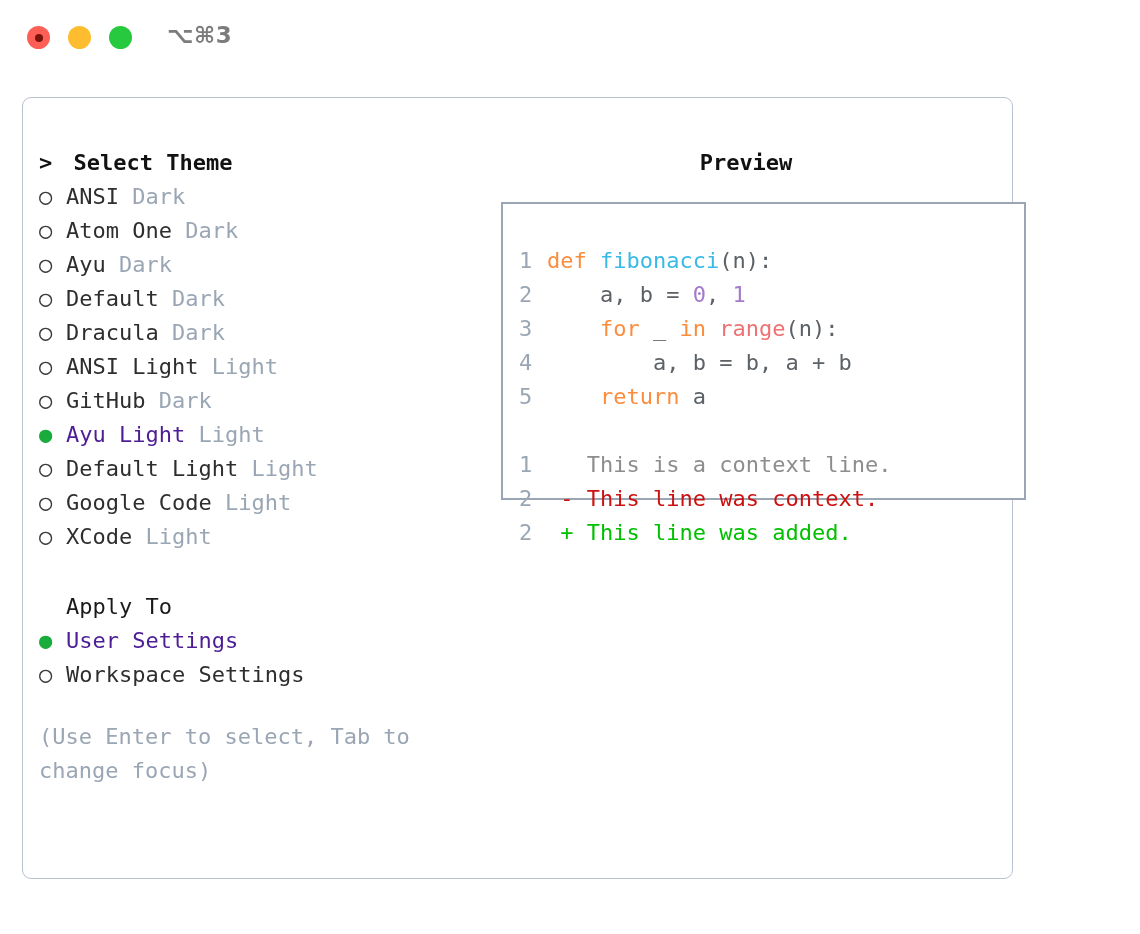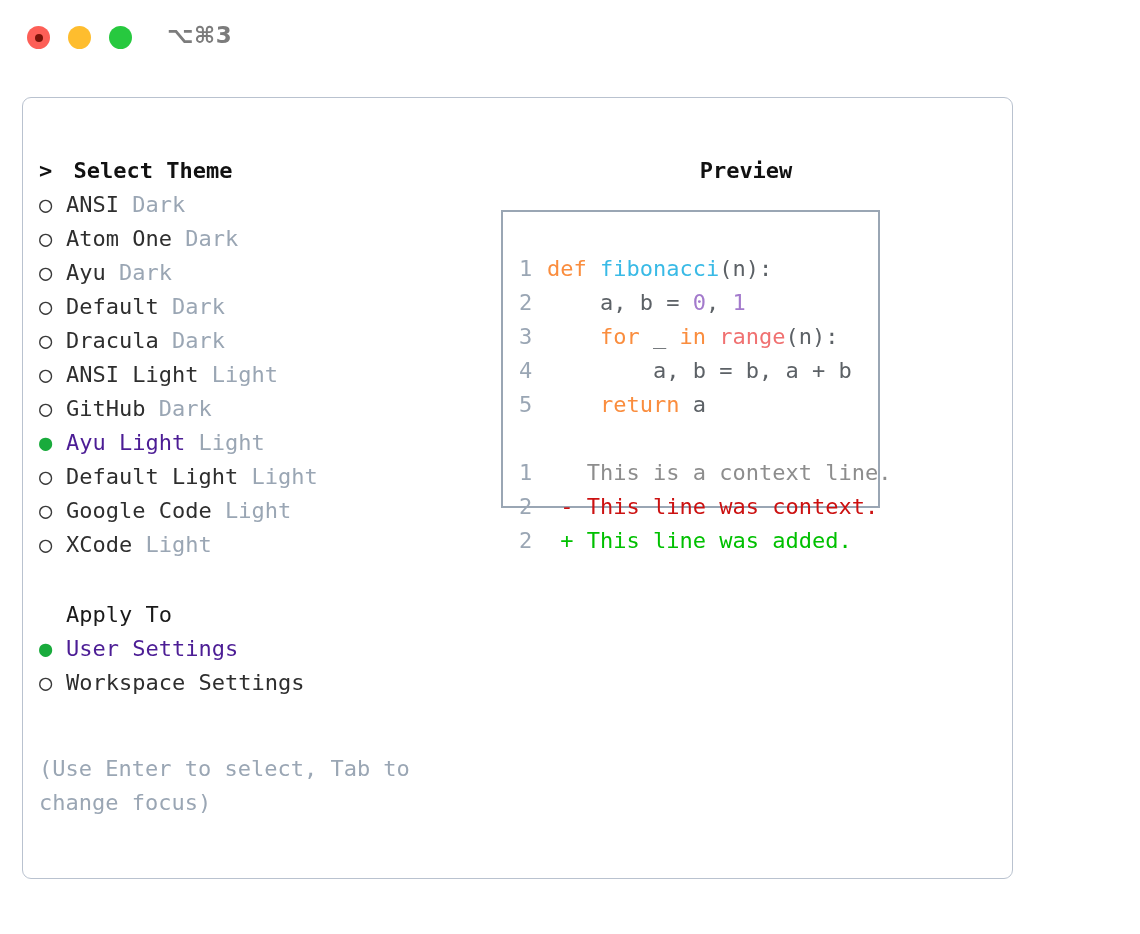--- a/index.html
+++ b/index.html
@@ -79,21 +79,21 @@
     width: 991px;
     height: 782px;
     border: 1px solid #b9c2cf;
     border-radius: 9px;
     box-sizing: border-box;
     background: #ffffff;
   }
 
   .columns {
     position: absolute;
-    left: 0; top: 8px;
+    left: 0; top: 0;
     width: 100%;
     height: 100%;
   }
 
   
   .left-col {
     position: absolute;
     left: 16px;
     top: 48px;
     width: 440px;
@@ -123,21 +123,21 @@
   }
   .marker.on { color: #19ab3c; }
 
   .name { color: #2e2e2e; }
   .name.selected { color: #4c1d95; }
   .tag  { color: #9aa6b4; }
 
   .apply-block { margin-top: 36px; }
 
   .hint {
-    margin-top: 52px;
+    margin-top: 28px;
     font-size: 22px;
     line-height: 34px;
     color: #9aa6b4;
     width: 400px;
   }
 
   
   .right-col {
     position: absolute;
     left: 478px;
@@ -149,21 +149,21 @@
     font-size: 22px;
     font-weight: bold;
     color: #111111;
     height: 34px;
     line-height: 34px;
     text-align: center;
   }
 
   .preview-box {
     margin-top: 22px;
-    width: 379px;
+    width: 525px;
     height: 298px;
     border: 2px solid #9aa6b4;
     box-sizing: border-box;
     background: #ffffff;
     padding: 40px 8px 0 16px;
   }
 
   .code-line {
     font-size: 22px;
     line-height: 34px;

